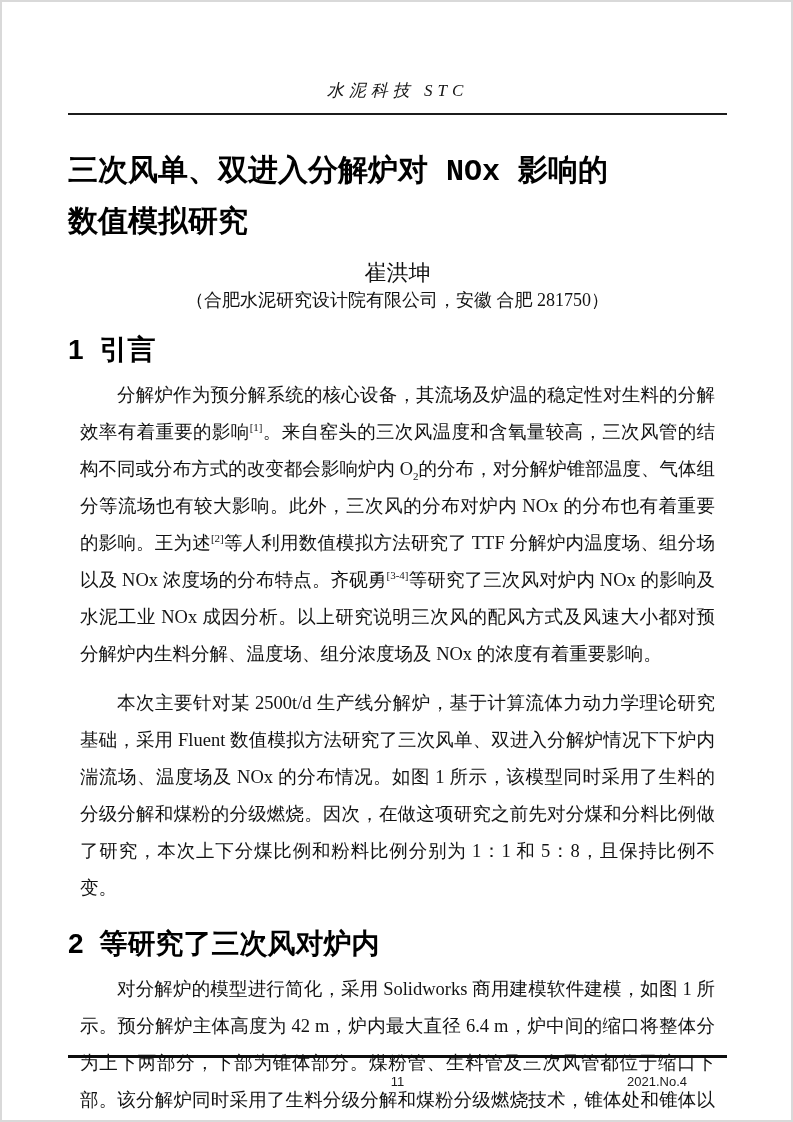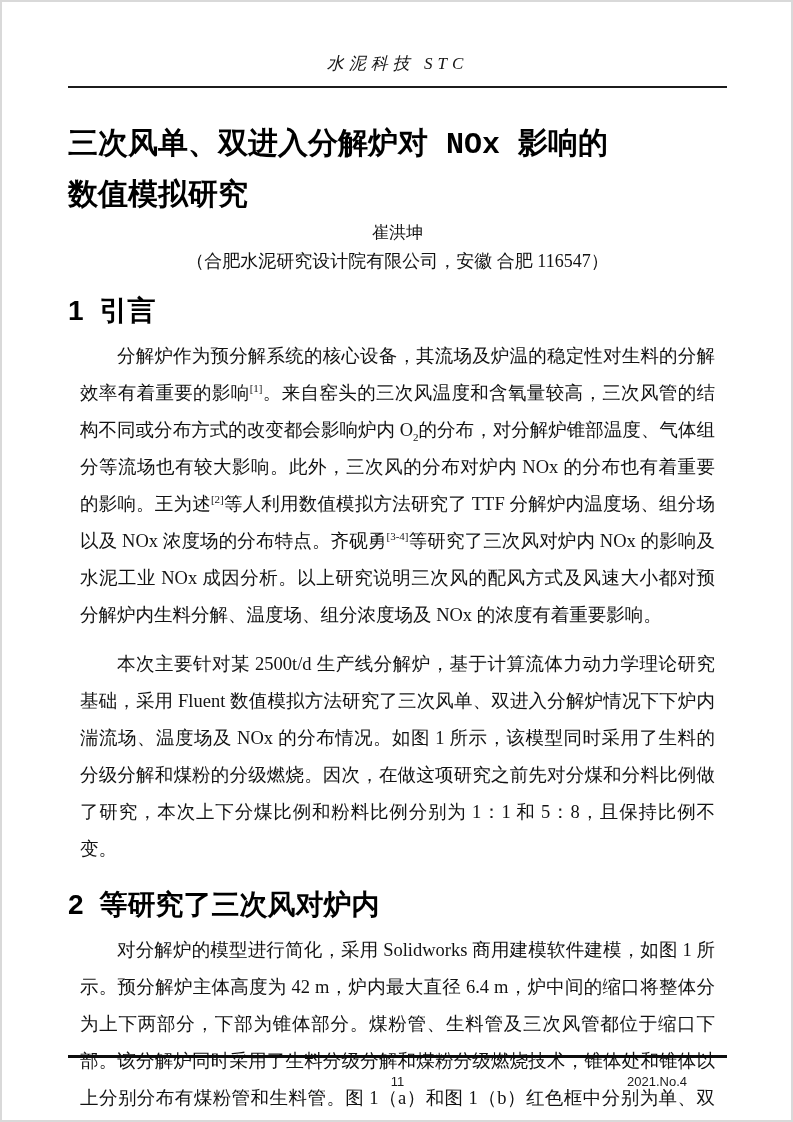--- a/index.html
+++ b/index.html
@@ -14,21 +14,21 @@
     overflow: hidden;
     color: #111111;
   }
   .content {
     position: absolute;
     left: 66px;
     right: 64px;
     top: 0;
   }
   .journal-header {
-    padding-top: 50px;
+    padding-top: 77px;
     text-align: center;
     font-family: "Liberation Serif", "DejaVu Serif", serif;
     font-style: italic;
     font-size: 17px;
     letter-spacing: 5px;
     color: #141414;
   }
   .header-rule {
     margin-top: 11px;
     border: 0;
@@ -38,23 +38,24 @@
   .article-title {
     margin-top: 32px;
     text-align: left;
     font-family: Liberation Mono, monospace;
     font-weight: bold;
     font-size: 30px;
     line-height: 51px;
     color: #000000;
   }
   .author-line {
+    margin-top: 12px;
     text-align: center;
-    font-family: Liberation Mono, monospace;
-    font-size: 17px;
+    font-family: Liberation Sans, sans-serif;
+    font-size: 22px;
     line-height: 24px;
   }
   .affiliation-line {
     margin-top: 2px;
     text-align: center;
     font-family: "Liberation Serif", "DejaVu Serif", serif;
     font-size: 18px;
     line-height: 26px;
   }
   .section-heading {
@@ -126,21 +127,21 @@
 
     <hr class="header-rule">
 
     <div class="article-title">
       <div>三次风单、双进入分解炉对 NOx 影响的</div>
       <div>数值模拟研究</div>
     </div>
 
     <div class="author-line">崔洪坤</div>
 
-    <div class="affiliation-line">（合肥水泥研究设计院有限公司，安徽 合肥 116547）</div>
+    <div class="affiliation-line">（合肥水泥研究设计院有限公司，安徽 合肥 281750）</div>
 
     <div class="section-heading">
       <span class="sec-num">1</span><span>引言</span>
     </div>
 
     <p class="body-para">分解炉作为预分解系统的核心设备，其流场及炉温的稳定性对生料的分解效率有着重要的影响<sup>[1]</sup>。来自窑头的三次风温度和含氧量较高，三次风管的结构不同或分布方式的改变都会影响炉内 O<sub>2</sub>的分布，对分解炉锥部温度、气体组分等流场也有较大影响。此外，三次风的分布对炉内 NOx 的分布也有着重要的影响。王为述<sup>[2]</sup>等人利用数值模拟方法研究了 TTF 分解炉内温度场、组分场以及 NOx 浓度场的分布特点。齐砚勇<sup>[3-4]</sup>等研究了三次风对炉内 NOx 的影响及水泥工业 NOx 成因分析。以上研究说明三次风的配风方式及风速大小都对预分解炉内生料分解、温度场、组分浓度场及 NOx 的浓度有着重要影响。</p>
 
     <p class="body-para">本次主要针对某 2500t/d 生产线分解炉，基于计算流体力动力学理论研究基础，采用 Fluent 数值模拟方法研究了三次风单、双进入分解炉情况下下炉内湍流场、温度场及 NOx 的分布情况。如图 1 所示，该模型同时采用了生料的分级分解和煤粉的分级燃烧。因次，在做这项研究之前先对分煤和分料比例做了研究，本次上下分煤比例和粉料比例分别为 1：1 和 5：8，且保持比例不变。</p>
 
     <div class="section-heading">

